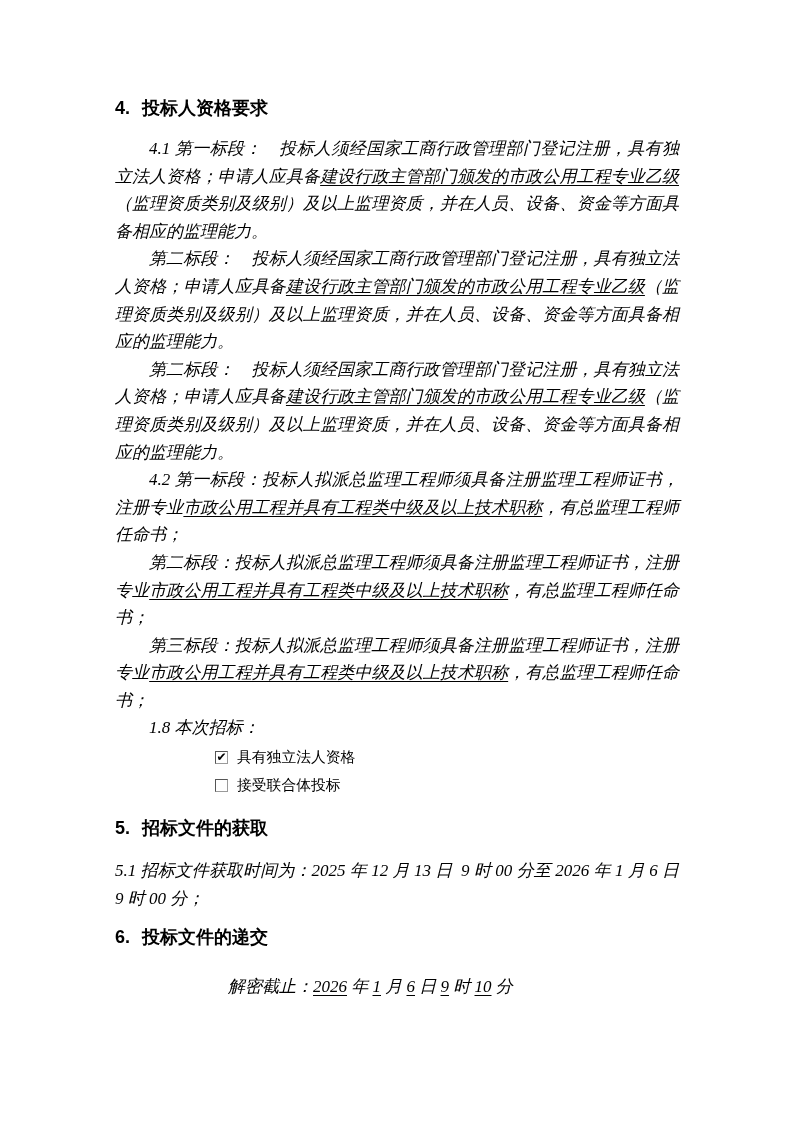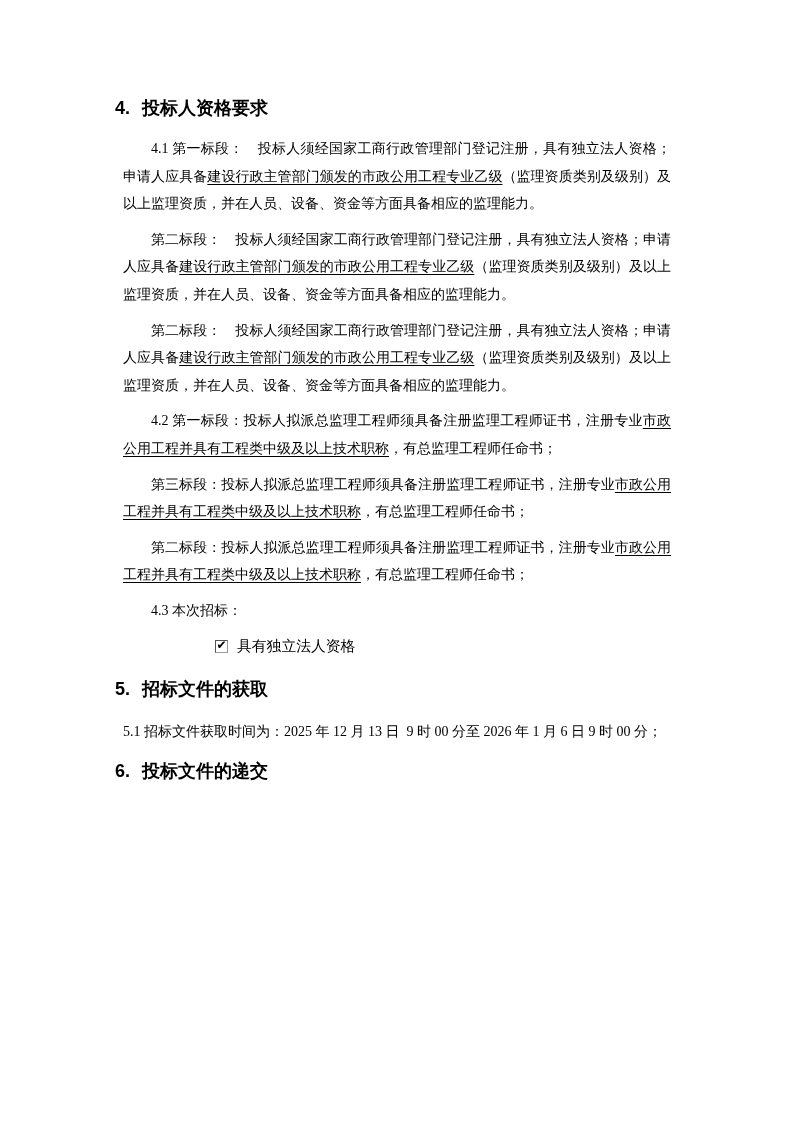--- a/index.html
+++ b/index.html
@@ -21,26 +21,27 @@
     font-family: "Liberation Sans", "DejaVu Sans", sans-serif;
     font-weight: bold;
     font-size: 18px;
     line-height: 26px;
     margin: 0 0 14px 0;
     color: #000;
   }
   .sec .num { min-width: 27px; }
 
   .body {
-    margin: 8px;
-    font-size: 14px;
+    margin: 0;
+    font-size: 17px;
     line-height: 27.6px;
     text-align: justify;
     white-space: pre-wrap;
     color: #000;
+    font-style: italic;
   }
   .ind { text-indent: 2em; }
   .u { text-decoration: underline; text-underline-offset: 3px; text-decoration-thickness: 1px; }
 
   .cb-group { margin-top: 2px; }
   .cbrow {
     display: flex;
     align-items: center;
     gap: 9px;
     margin-left: 100px;
@@ -85,47 +86,52 @@
       </h2>
 
     <p class="body ind"><span>4.1 第一标段：　投标人须经国家工商行政管理部门登记注册，具有独立法人资格；申请人应具备</span><span class="u">建设行政主管部门颁发的市政公用工程专业乙级</span><span>（监理资质类别及级别）及以上监理资质，并在人员、设备、资金等方面具备相应的监理能力。</span></p>
 
     <p class="body ind"><span>第二标段：　投标人须经国家工商行政管理部门登记注册，具有独立法人资格；申请人应具备</span><span class="u">建设行政主管部门颁发的市政公用工程专业乙级</span><span>（监理资质类别及级别）及以上监理资质，并在人员、设备、资金等方面具备相应的监理能力。</span></p>
 
     <p class="body ind"><span>第二标段：　投标人须经国家工商行政管理部门登记注册，具有独立法人资格；申请人应具备</span><span class="u">建设行政主管部门颁发的市政公用工程专业乙级</span><span>（监理资质类别及级别）及以上监理资质，并在人员、设备、资金等方面具备相应的监理能力。</span></p>
 
     <p class="body ind"><span>4.2 第一标段：投标人拟派总监理工程师须具备注册监理工程师证书，注册专业</span><span class="u">市政公用工程并具有工程类中级及以上技术职称</span><span>，有总监理工程师任命书；</span></p>
 
+    <p class="body ind"><span>第二标段：投标人拟派总监理工程师须具备注册监理工程师证书，注册专业</span><span class="u">市政公用工程并具有工程类中级及以上技术职称</span><span>，有总监理工程师任命书；</span></p>
+
     <p class="body ind"><span>第三标段：投标人拟派总监理工程师须具备注册监理工程师证书，注册专业</span><span class="u">市政公用工程并具有工程类中级及以上技术职称</span><span>，有总监理工程师任命书；</span></p>
 
-    <p class="body ind"><span>第二标段：投标人拟派总监理工程师须具备注册监理工程师证书，注册专业</span><span class="u">市政公用工程并具有工程类中级及以上技术职称</span><span>，有总监理工程师任命书；</span></p>
-
-    <p class="body ind"><span>4.3 本次招标：</span></p>
+    <p class="body ind"><span>1.8 本次招标：</span></p>
 
     <div class="cb-group">
       <div class="cbrow">
         <span class="cb" role="checkbox" aria-checked="true">
             <span class="mark">✔</span>
           </span>
         <span>具有独立法人资格</span>
+      </div>
+      <div class="cbrow">
+        <span class="cb" role="checkbox" aria-checked="false"></span>
+        <span>接受联合体投标</span>
       </div>
     </div>
 
     <h2 class="sec h5m">
         <span class="num">5.</span>
         <span>招标文件的获取</span>
       </h2>
 
     <p class="body"><span>5.1 招标文件获取时间为：2025 年 12 月 13 日  9 时 00 分至 2026 年 1 月 6 日 9 时 00 分；</span></p>
 
 
     <h2 class="sec h6m">
         <span class="num">6.</span>
         <span>投标文件的递交</span>
       </h2>
 
 
 
+    <p class="body dl"><span>解密截止：</span><span class="u">2026</span><span> 年 </span><span class="u">1</span><span> 月 </span><span class="u">6</span><span> 日 </span><span class="u">9</span><span> 时 </span><span class="u">10</span><span> 分</span></p>
 
 
 
   </div>
 </div>
 
 </body></html>

